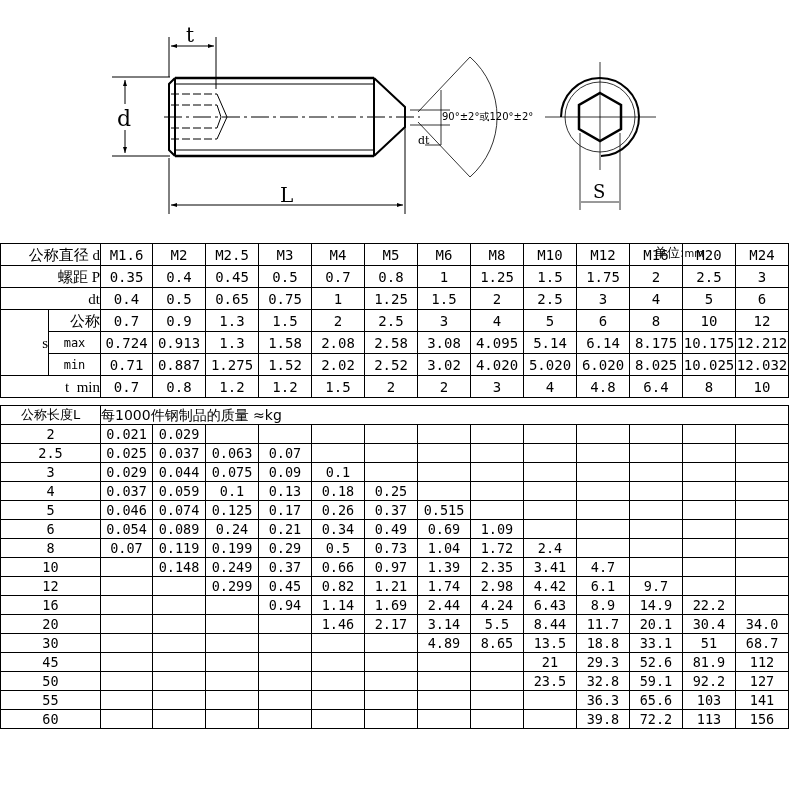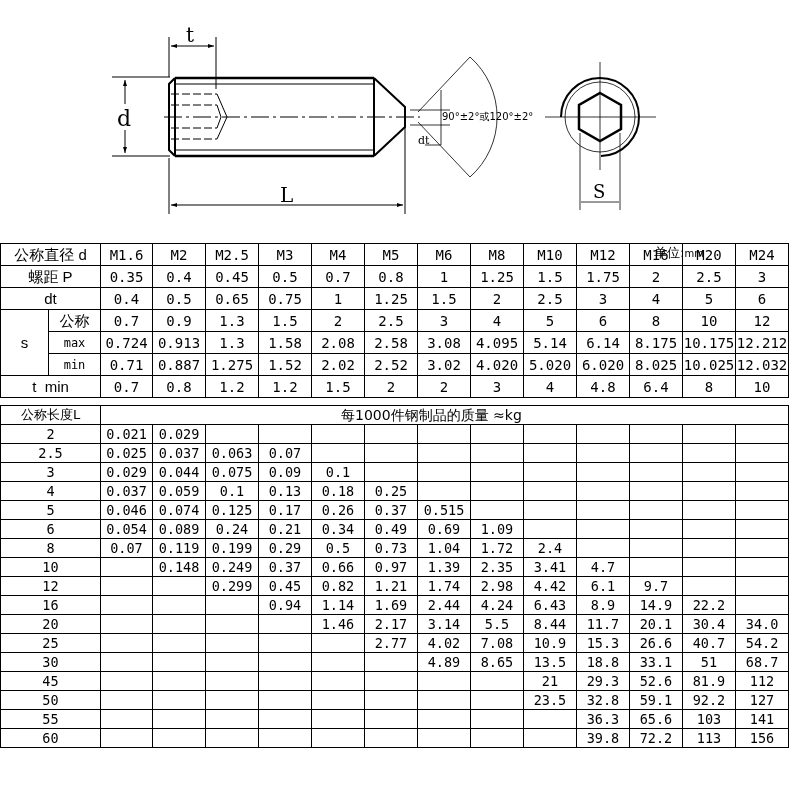--- a/index.html
+++ b/index.html
@@ -4,26 +4,26 @@
 <style>
   html, body { margin:0; padding:0; background:#ffffff; }
   body { width:789px; height:802px; position:relative; overflow:hidden; font-family:"DejaVu Sans Mono","Liberation Mono",monospace; color:#000; }
   #drawing { position:absolute; left:0; top:0; width:789px; height:240px; }
   #unit-label { position:absolute; left:654px; top:221px; font-size:13px; font-family:"DejaVu Sans",sans-serif;margin-top:23px; }
   #unit-label .mm { font-size:10px; }
   table { border-collapse:collapse; position:absolute; left:0; table-layout:fixed; }
   td { border:1px solid #000; padding:0; text-align:center; white-space:nowrap; overflow:hidden; font-size:13px; line-height:14px; letter-spacing:0; }
   #spec-table { top:243px; width:787px; }
   #spec-table td { height:21px; font-size:14px; }
-  #spec-table td.hdr { font-family:Liberation Sans, sans-serif; font-size:15px; }
+  #spec-table td.hdr { font-family:Liberation Serif, serif; font-size:15px;text-align:right; }
   #spec-table td.sub { font-size:12px; }
   #mass-table { top:405px; width:787px; }
   #mass-table td { height:18px; font-size:13.5px; }
   #mass-table td.lbl { font-family:"DejaVu Sans",sans-serif; font-size:13px; }
-  #mass-table td.note { text-align:left; padding-left:240px; font-family:"DejaVu Sans",sans-serif; font-size:14px; }
+  #mass-table td.note { text-align:left; font-family:"DejaVu Sans",sans-serif; font-size:14px; }
 </style>
 </head>
 <body>
 
 <svg id="drawing" width="789" height="240" viewBox="0 0 789 240">
   <g stroke="#000" fill="none">
 
     <line x1="175" y1="78" x2="374" y2="78" stroke-width="2.5"></line>
     <line x1="175" y1="156" x2="374" y2="156" stroke-width="2.5"></line>
     <line x1="175" y1="84" x2="374" y2="84" stroke-width="1"></line>
@@ -421,36 +421,20 @@
         <td>2.17</td>
         <td>3.14</td>
         <td>5.5</td>
         <td>8.44</td>
         <td>11.7</td>
         <td>20.1</td>
         <td>30.4</td>
         <td>34.0</td>
       </tr>
       <tr>
-        <td>25</td>
-        <td></td>
-        <td></td>
-        <td></td>
-        <td></td>
-        <td></td>
-        <td>2.77</td>
-        <td>4.02</td>
-        <td>7.08</td>
-        <td>10.9</td>
-        <td>15.3</td>
-        <td>26.6</td>
-        <td>40.7</td>
-        <td>54.2</td>
-      </tr>
-      <tr>
         <td>30</td>
         <td></td>
         <td></td>
         <td></td>
         <td></td>
         <td></td>
         <td></td>
         <td>4.89</td>
         <td>8.65</td>
         <td>13.5</td>

